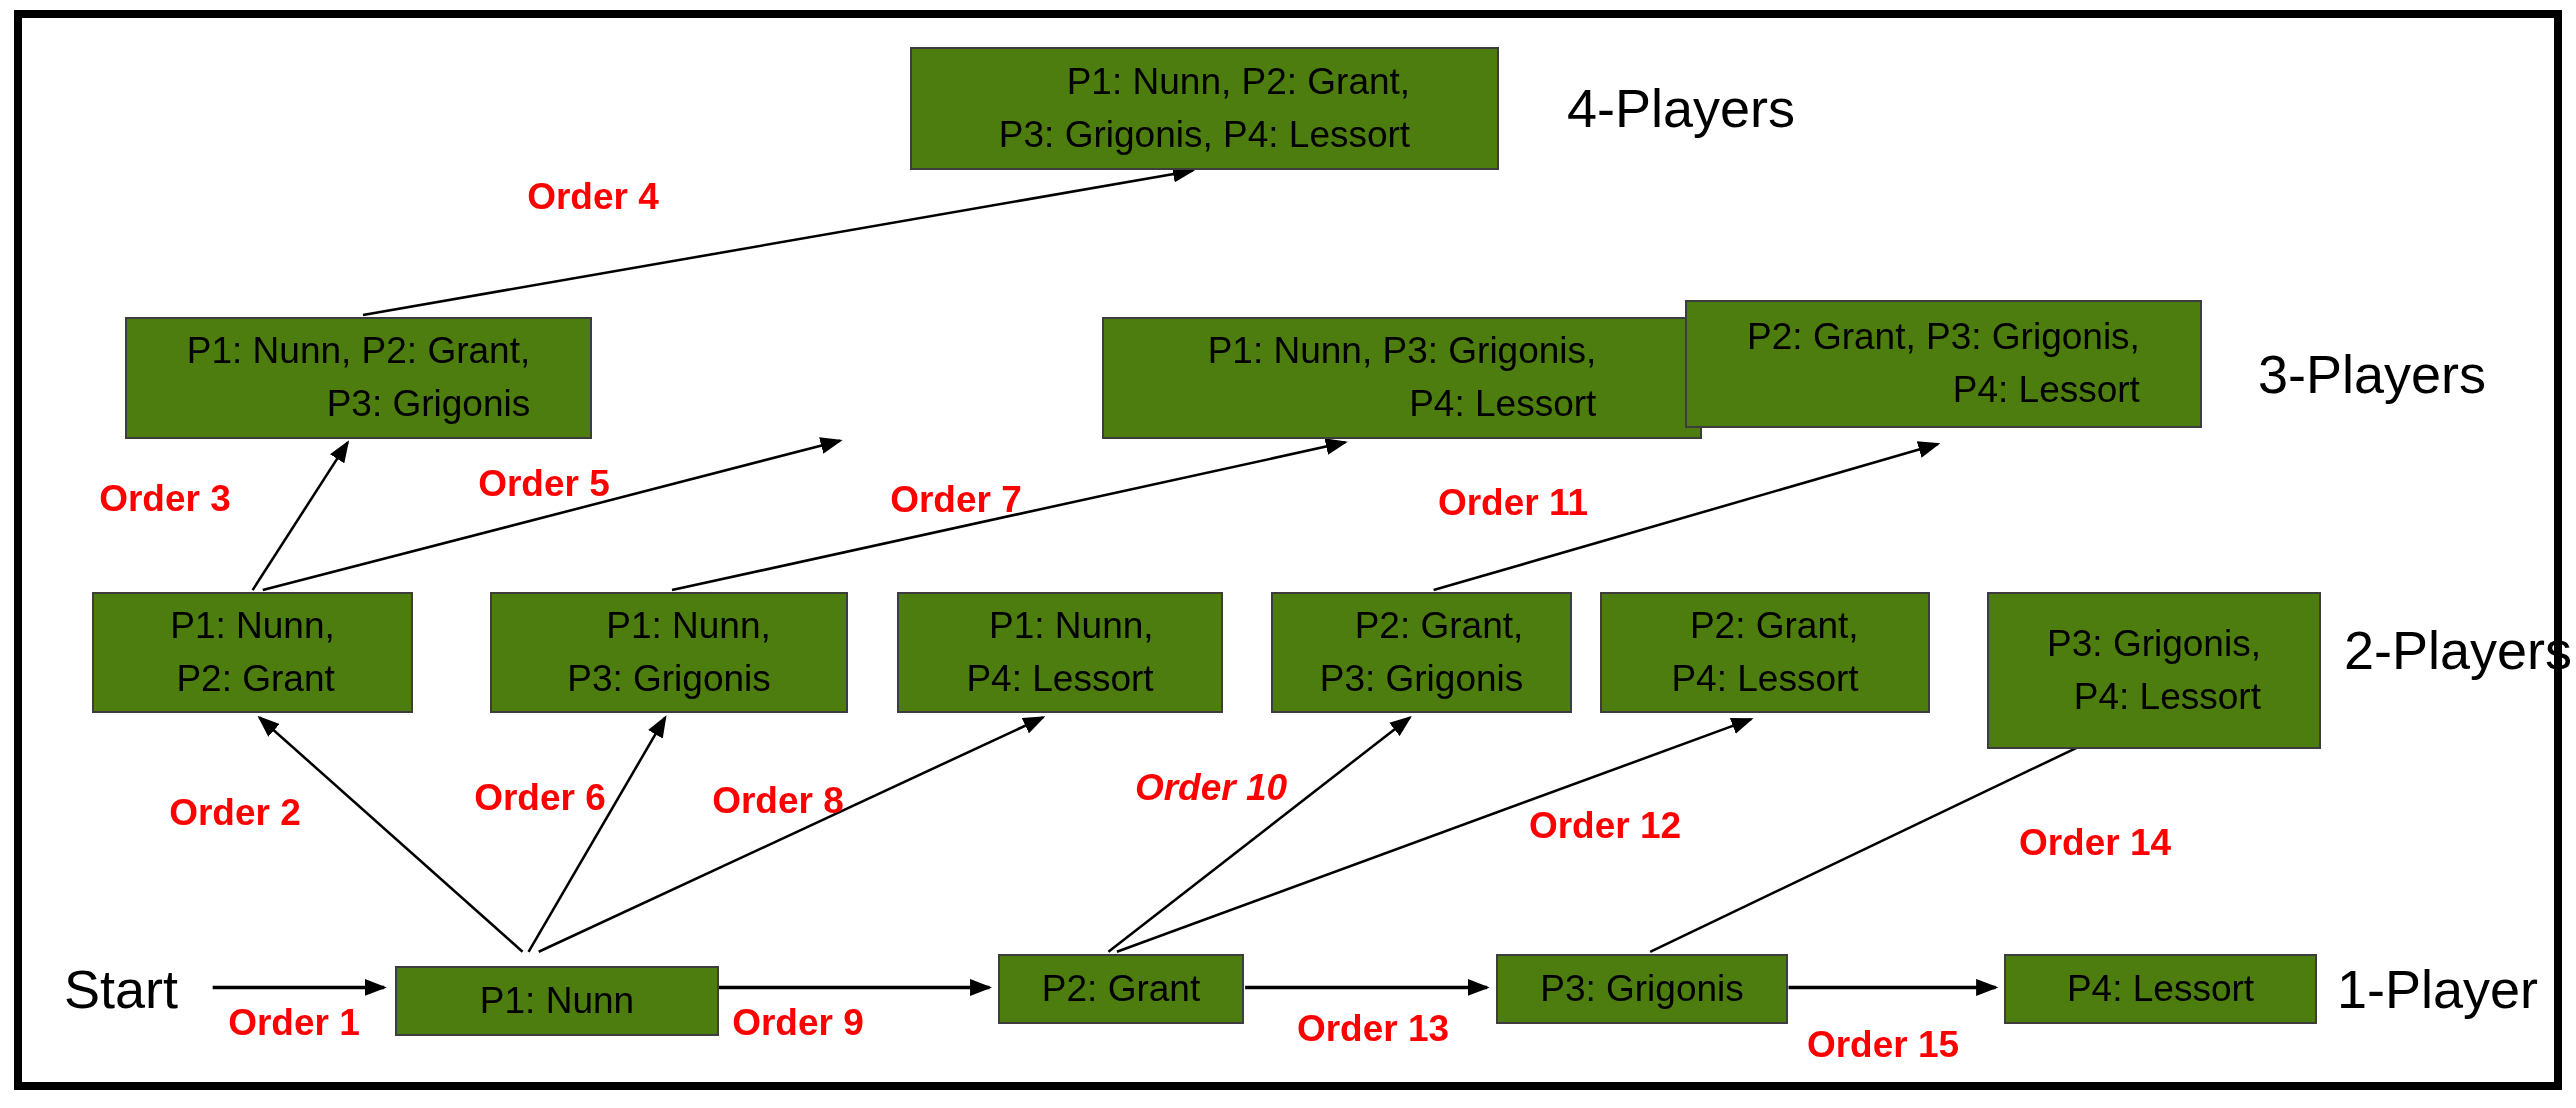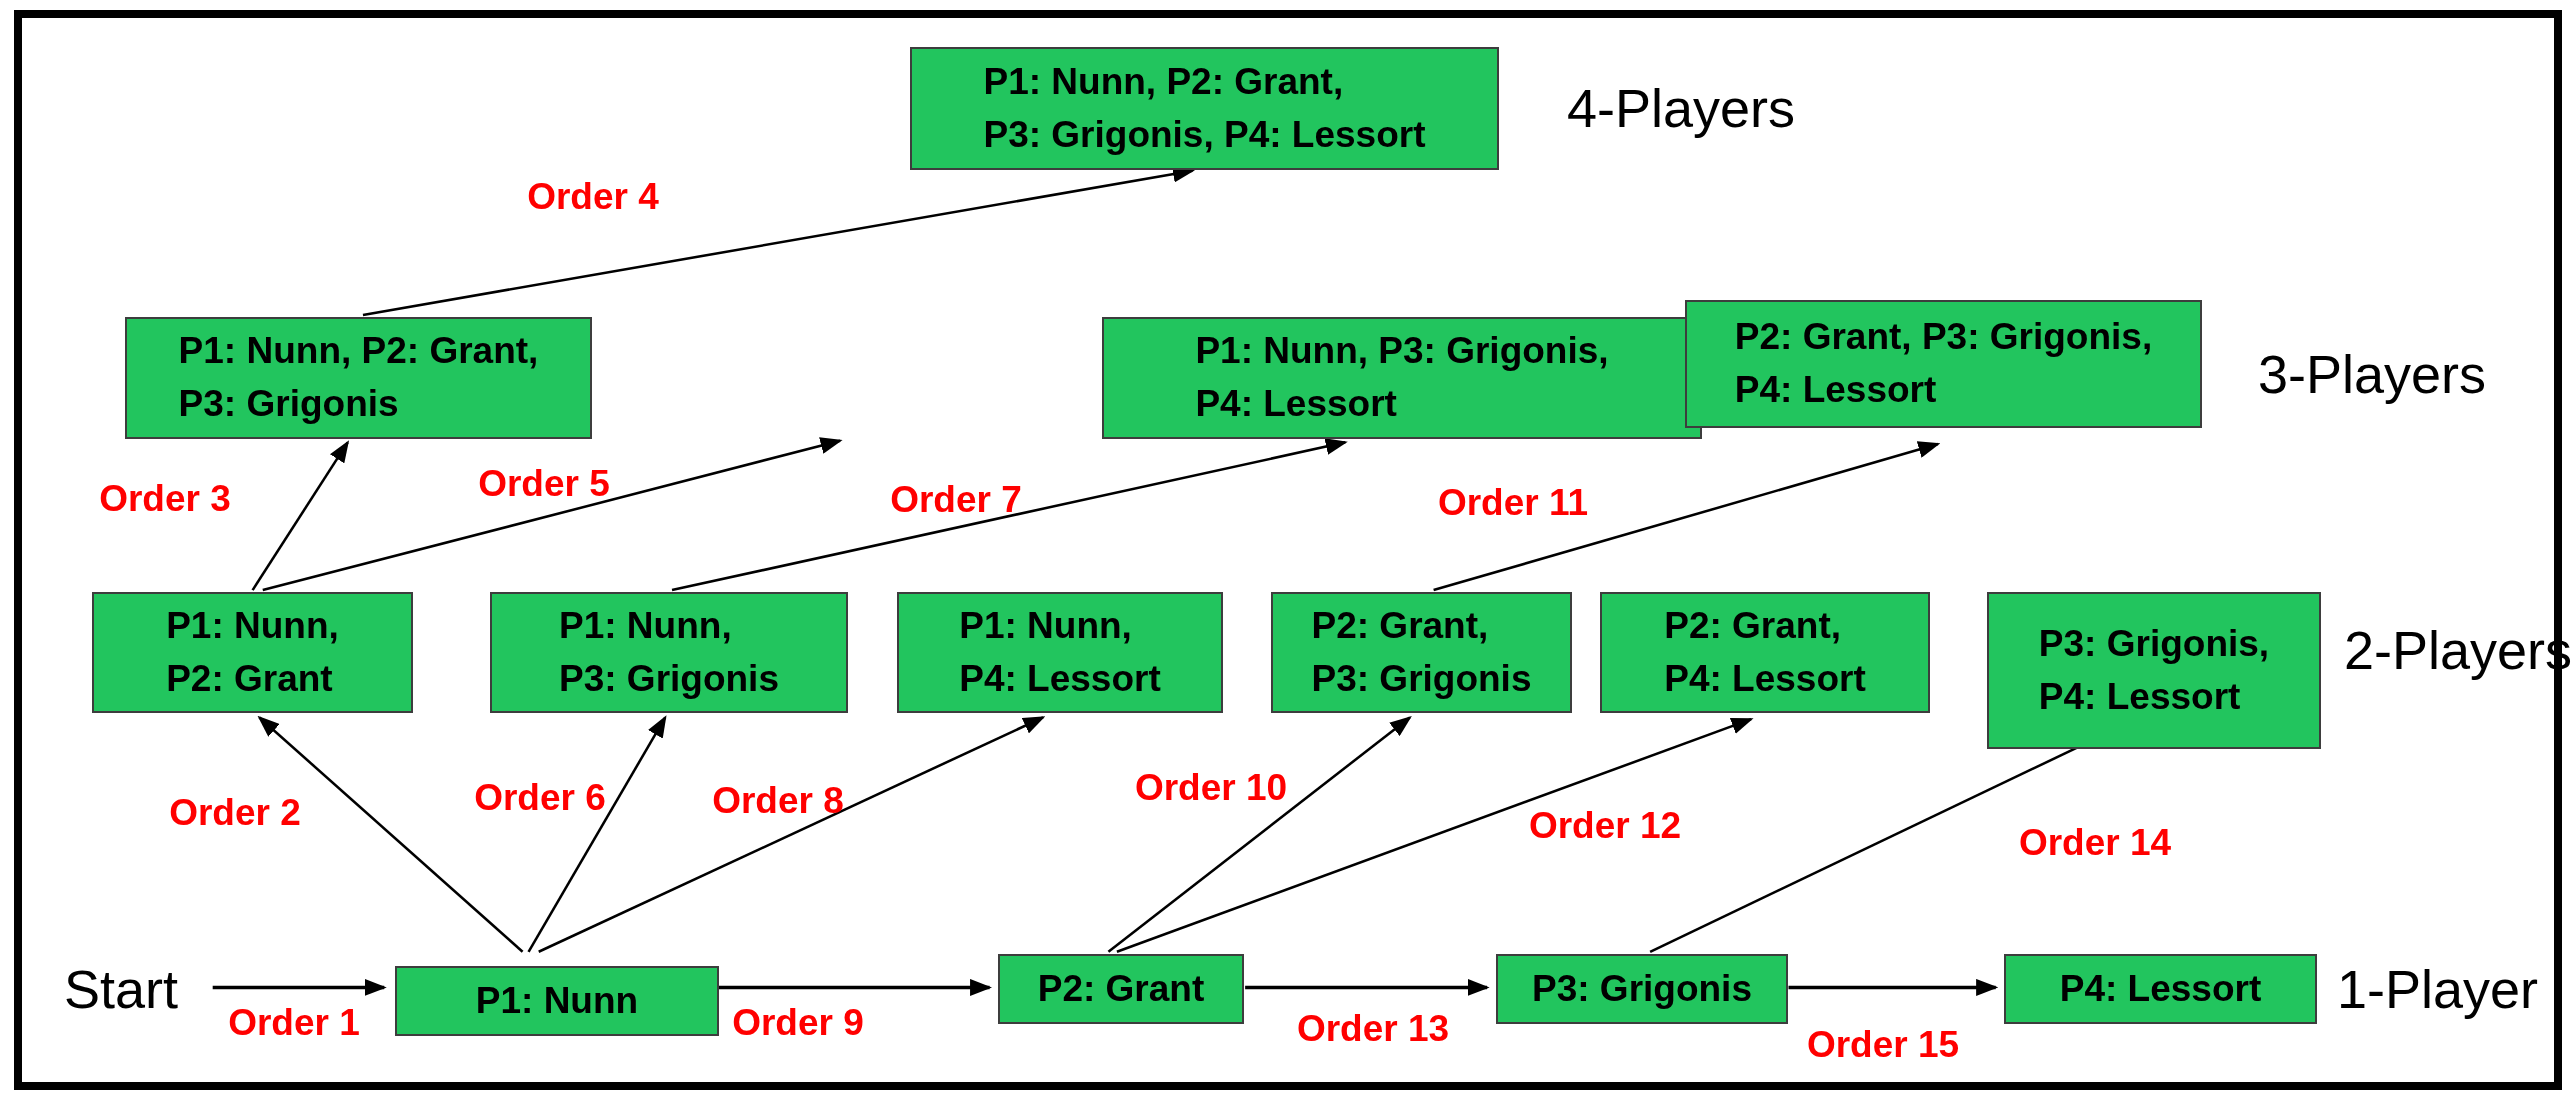--- a/index.html
+++ b/index.html
@@ -12,26 +12,26 @@
   }
   .frame {
     position:absolute; left:13.6px; top:10.2px;
     width:2548px; height:1080px;
     border:8.5px solid var(--frame-border,#000000);
     box-sizing:border-box;
   }
   .edges { position:absolute; left:0; top:0; }
   .node {
     position:absolute;
-    background:#22c55e;
+    background:#4d7c0f;
     border:2.5px solid var(--box-border,#3d3d3d);
     box-sizing:border-box;
     display:flex; align-items:center; justify-content:center;
-    text-align:left;
-    font-weight:700; font-size:37px; line-height:1.42;
+    text-align:right;
+    font-weight:400; font-size:37px; line-height:1.42;
     color:var(--text-black,#000000);
     white-space:pre-line;
   }
   .node.small { font-size:37px; line-height:1.1; }
   .order {
     position:absolute; transform:translate(-50%,-50%);
     color:var(--order-label,#ff0000);
     font-weight:700; font-size:37px; white-space:nowrap;
   }
   .lvl {
@@ -107,21 +107,21 @@
 
   <div class="order" style="left:294px;  top:1023px;">Order 1</div>
   <div class="order" style="left:235px;  top:813px;">Order 2</div>
   <div class="order" style="left:165px;  top:499px;">Order 3</div>
   <div class="order" style="left:593px;  top:197px;">Order 4</div>
   <div class="order" style="left:544px;  top:484px;">Order 5</div>
   <div class="order" style="left:540px;  top:798px;">Order 6</div>
   <div class="order" style="left:956px; top:500px;">Order 7</div>
   <div class="order" style="left:778px;  top:801px;">Order 8</div>
   <div class="order" style="left:798px;  top:1023px;">Order 9</div>
-  <div class="order" style="left:1211px; top:788px;">Order 10</div>
+  <div class="order" style="left:1211px; top:788px;font-style:italic;">Order 10</div>
   <div class="order" style="left:1513px; top:503px;">Order 11</div>
   <div class="order" style="left:1557px; top:826px;margin-left:48px;">Order 12</div>
   <div class="order" style="left:1373px; top:1029px;">Order 13</div>
   <div class="order" style="left:2095px; top:843px;">Order 14</div>
   <div class="order" style="left:1883px; top:1045px;">Order 15</div>
 
 </div>
 
 
 </body></html>

